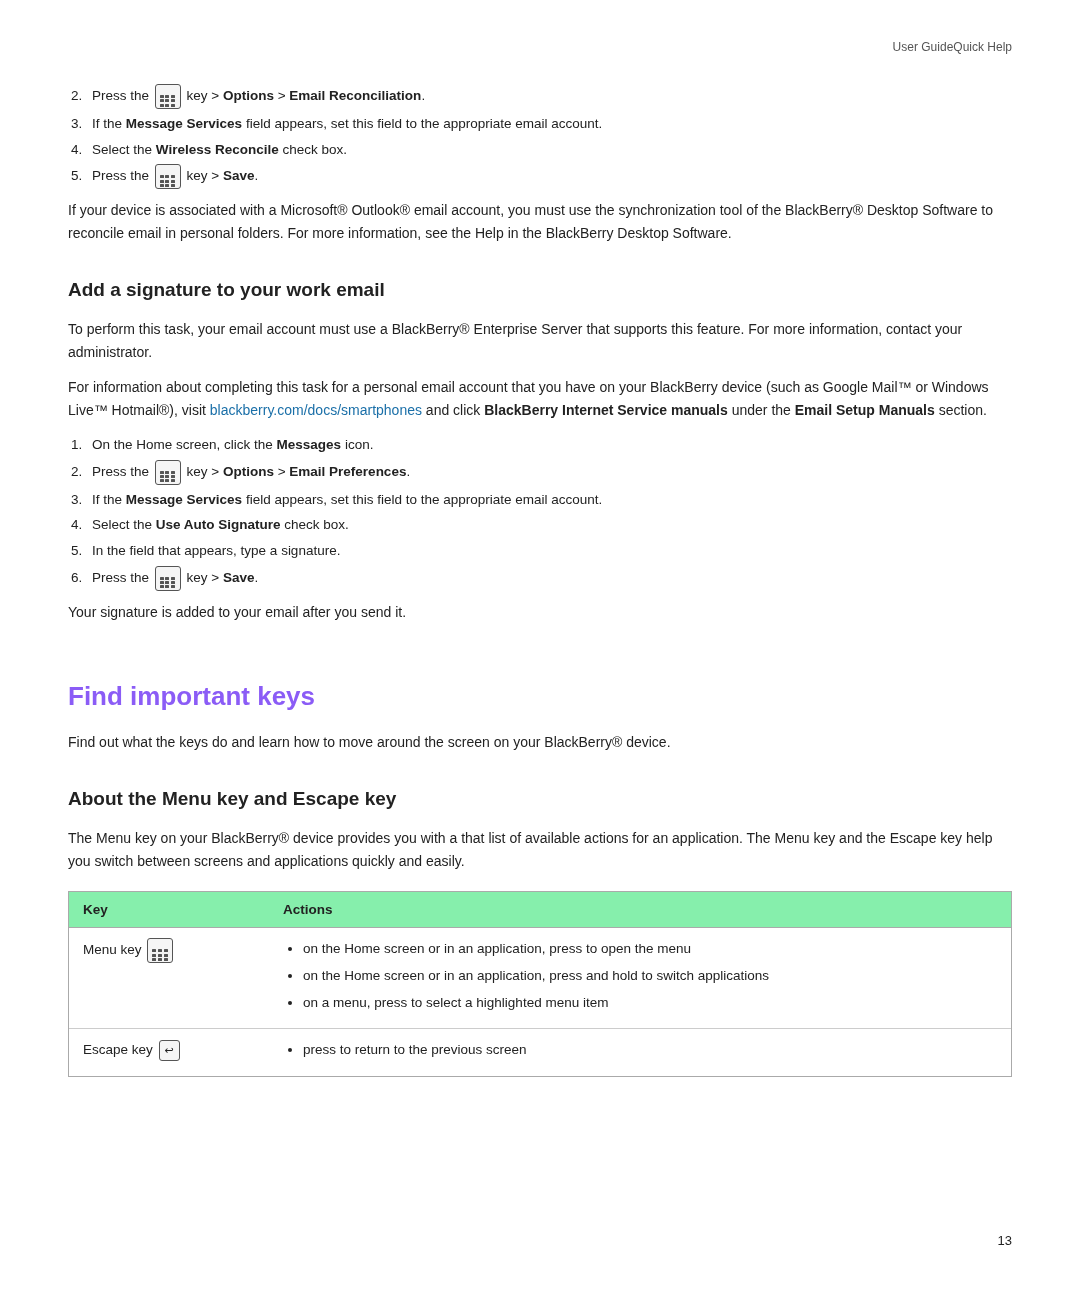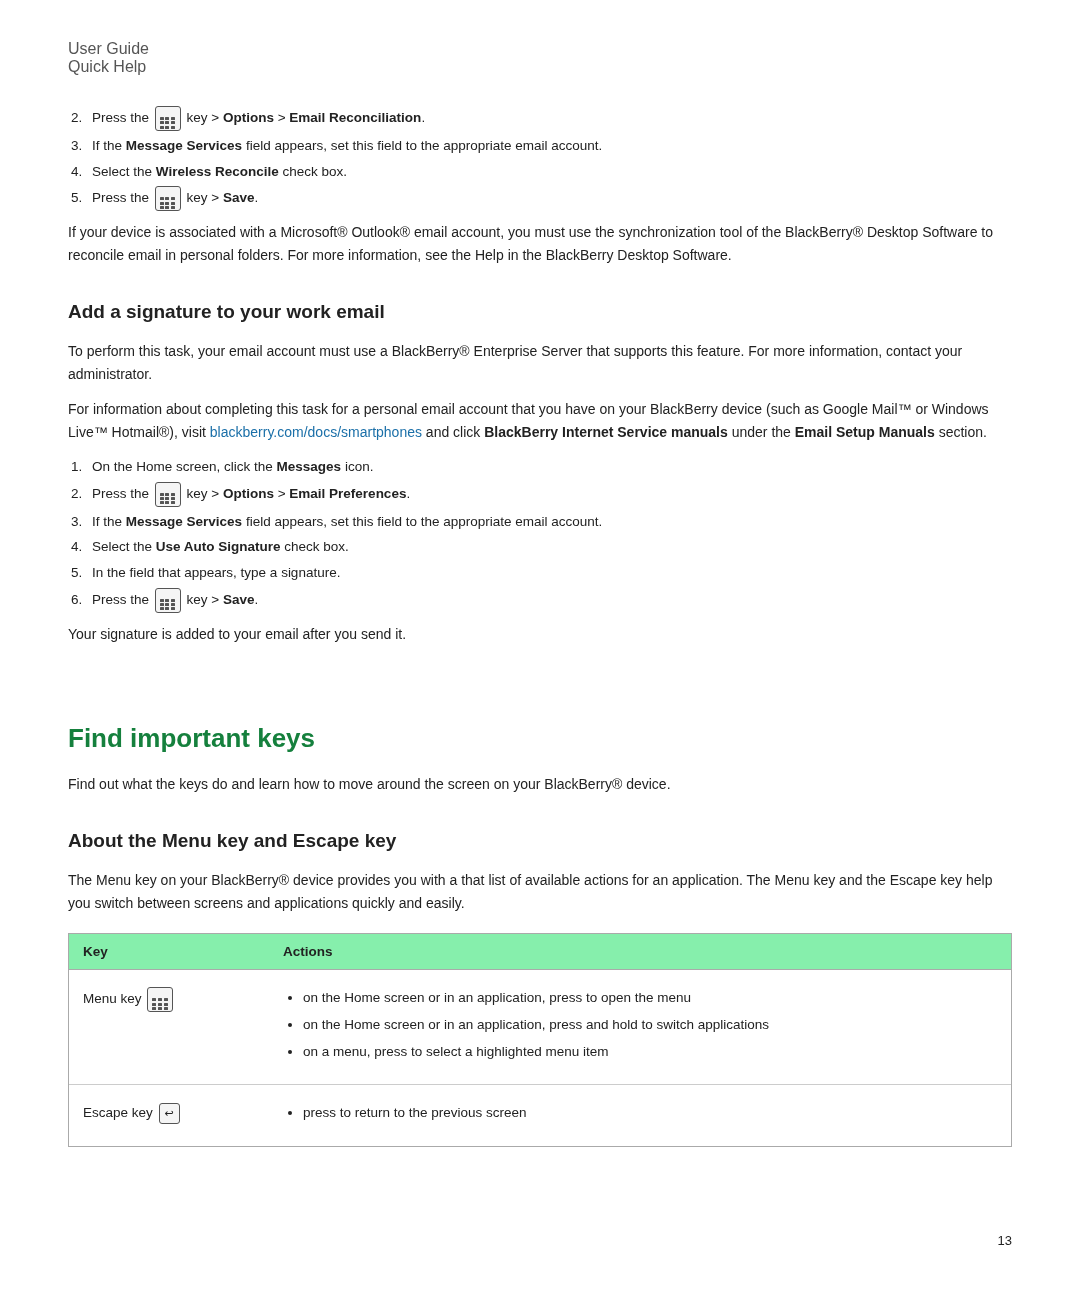--- a/index.html
+++ b/index.html
@@ -12,23 +12,22 @@
       min-height: 1296px;
       position: relative;
     }
     .page {
       padding: 40px 68px 60px 68px;
     }
     .header {
       display: flex;
       justify-content: flex-end;
       margin-bottom: 30px;
-      font-size: 16px;
+      font-size: 12px;
       color: #555;
-      flex-direction: column;
     }
     .content-area {
       font-size: 13.5px;
       line-height: 1.6;
       color: #222;
     }
     ol {
       margin-left: 18px;
       margin-bottom: 10px;
     }
@@ -73,22 +72,22 @@
     .section-heading {
       font-size: 19px;
       font-weight: bold;
       margin-top: 30px;
       margin-bottom: 12px;
       color: #222;
     }
     .section-heading-orange {
       font-size: 26px;
       font-weight: bold;
-      color: #15803d;
-      margin-top: 72px;
+      color: #8b5cf6;
+      margin-top: 52px;
       margin-bottom: 14px;
     }
     .paragraph {
       margin-bottom: 12px;
       font-size: 14px;
       line-height: 1.65;
     }
     a.inline-link {
       color: #1a6fa8;
       text-decoration: none;
@@ -116,21 +115,21 @@
       border-bottom: 1px solid #aaa;
     }
     .table-container table tbody tr {
       border-bottom: 1px solid #ccc;
       vertical-align: top;
     }
     .table-container table tbody tr:last-child {
       border-bottom: none;
     }
     .table-container table tbody td {
-      padding: 17px 14px;
+      padding: 10px 14px;
     }
     .table-container table tbody td:first-child {
       width: 200px;
       white-space: nowrap;
     }
     .bullet-list {
       list-style: disc;
       margin-left: 20px;
       padding-left: 0;
     }

